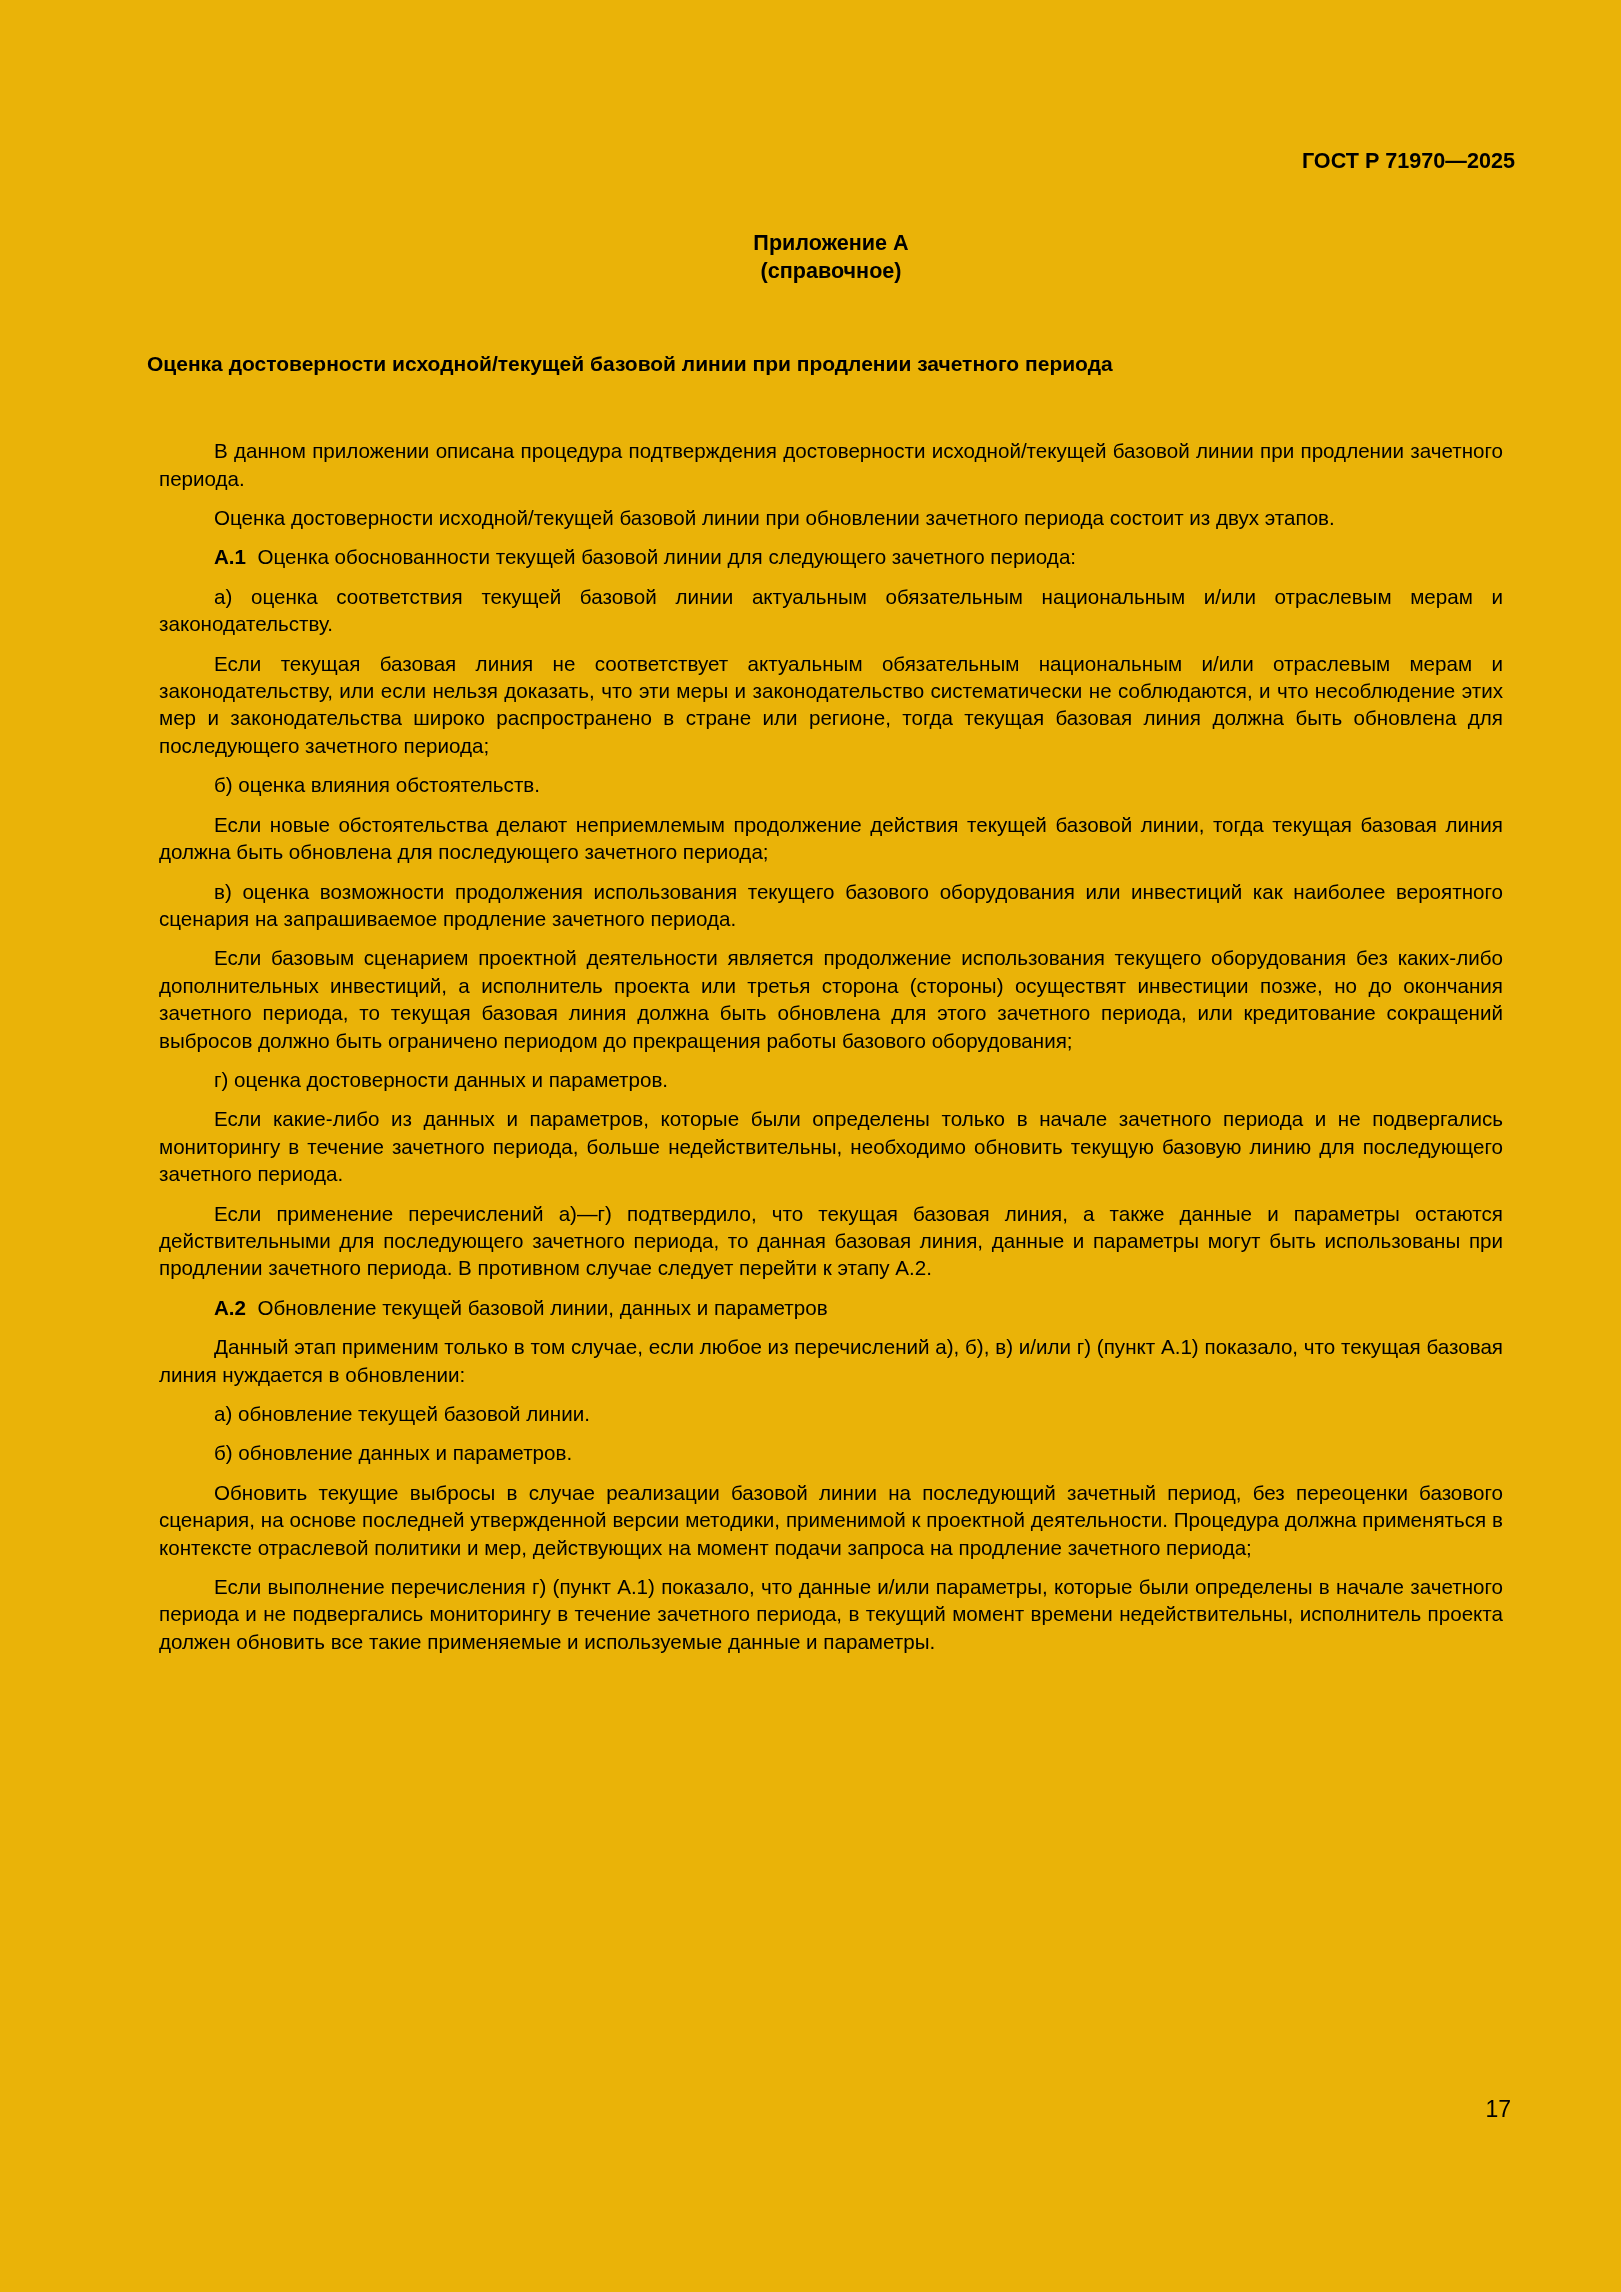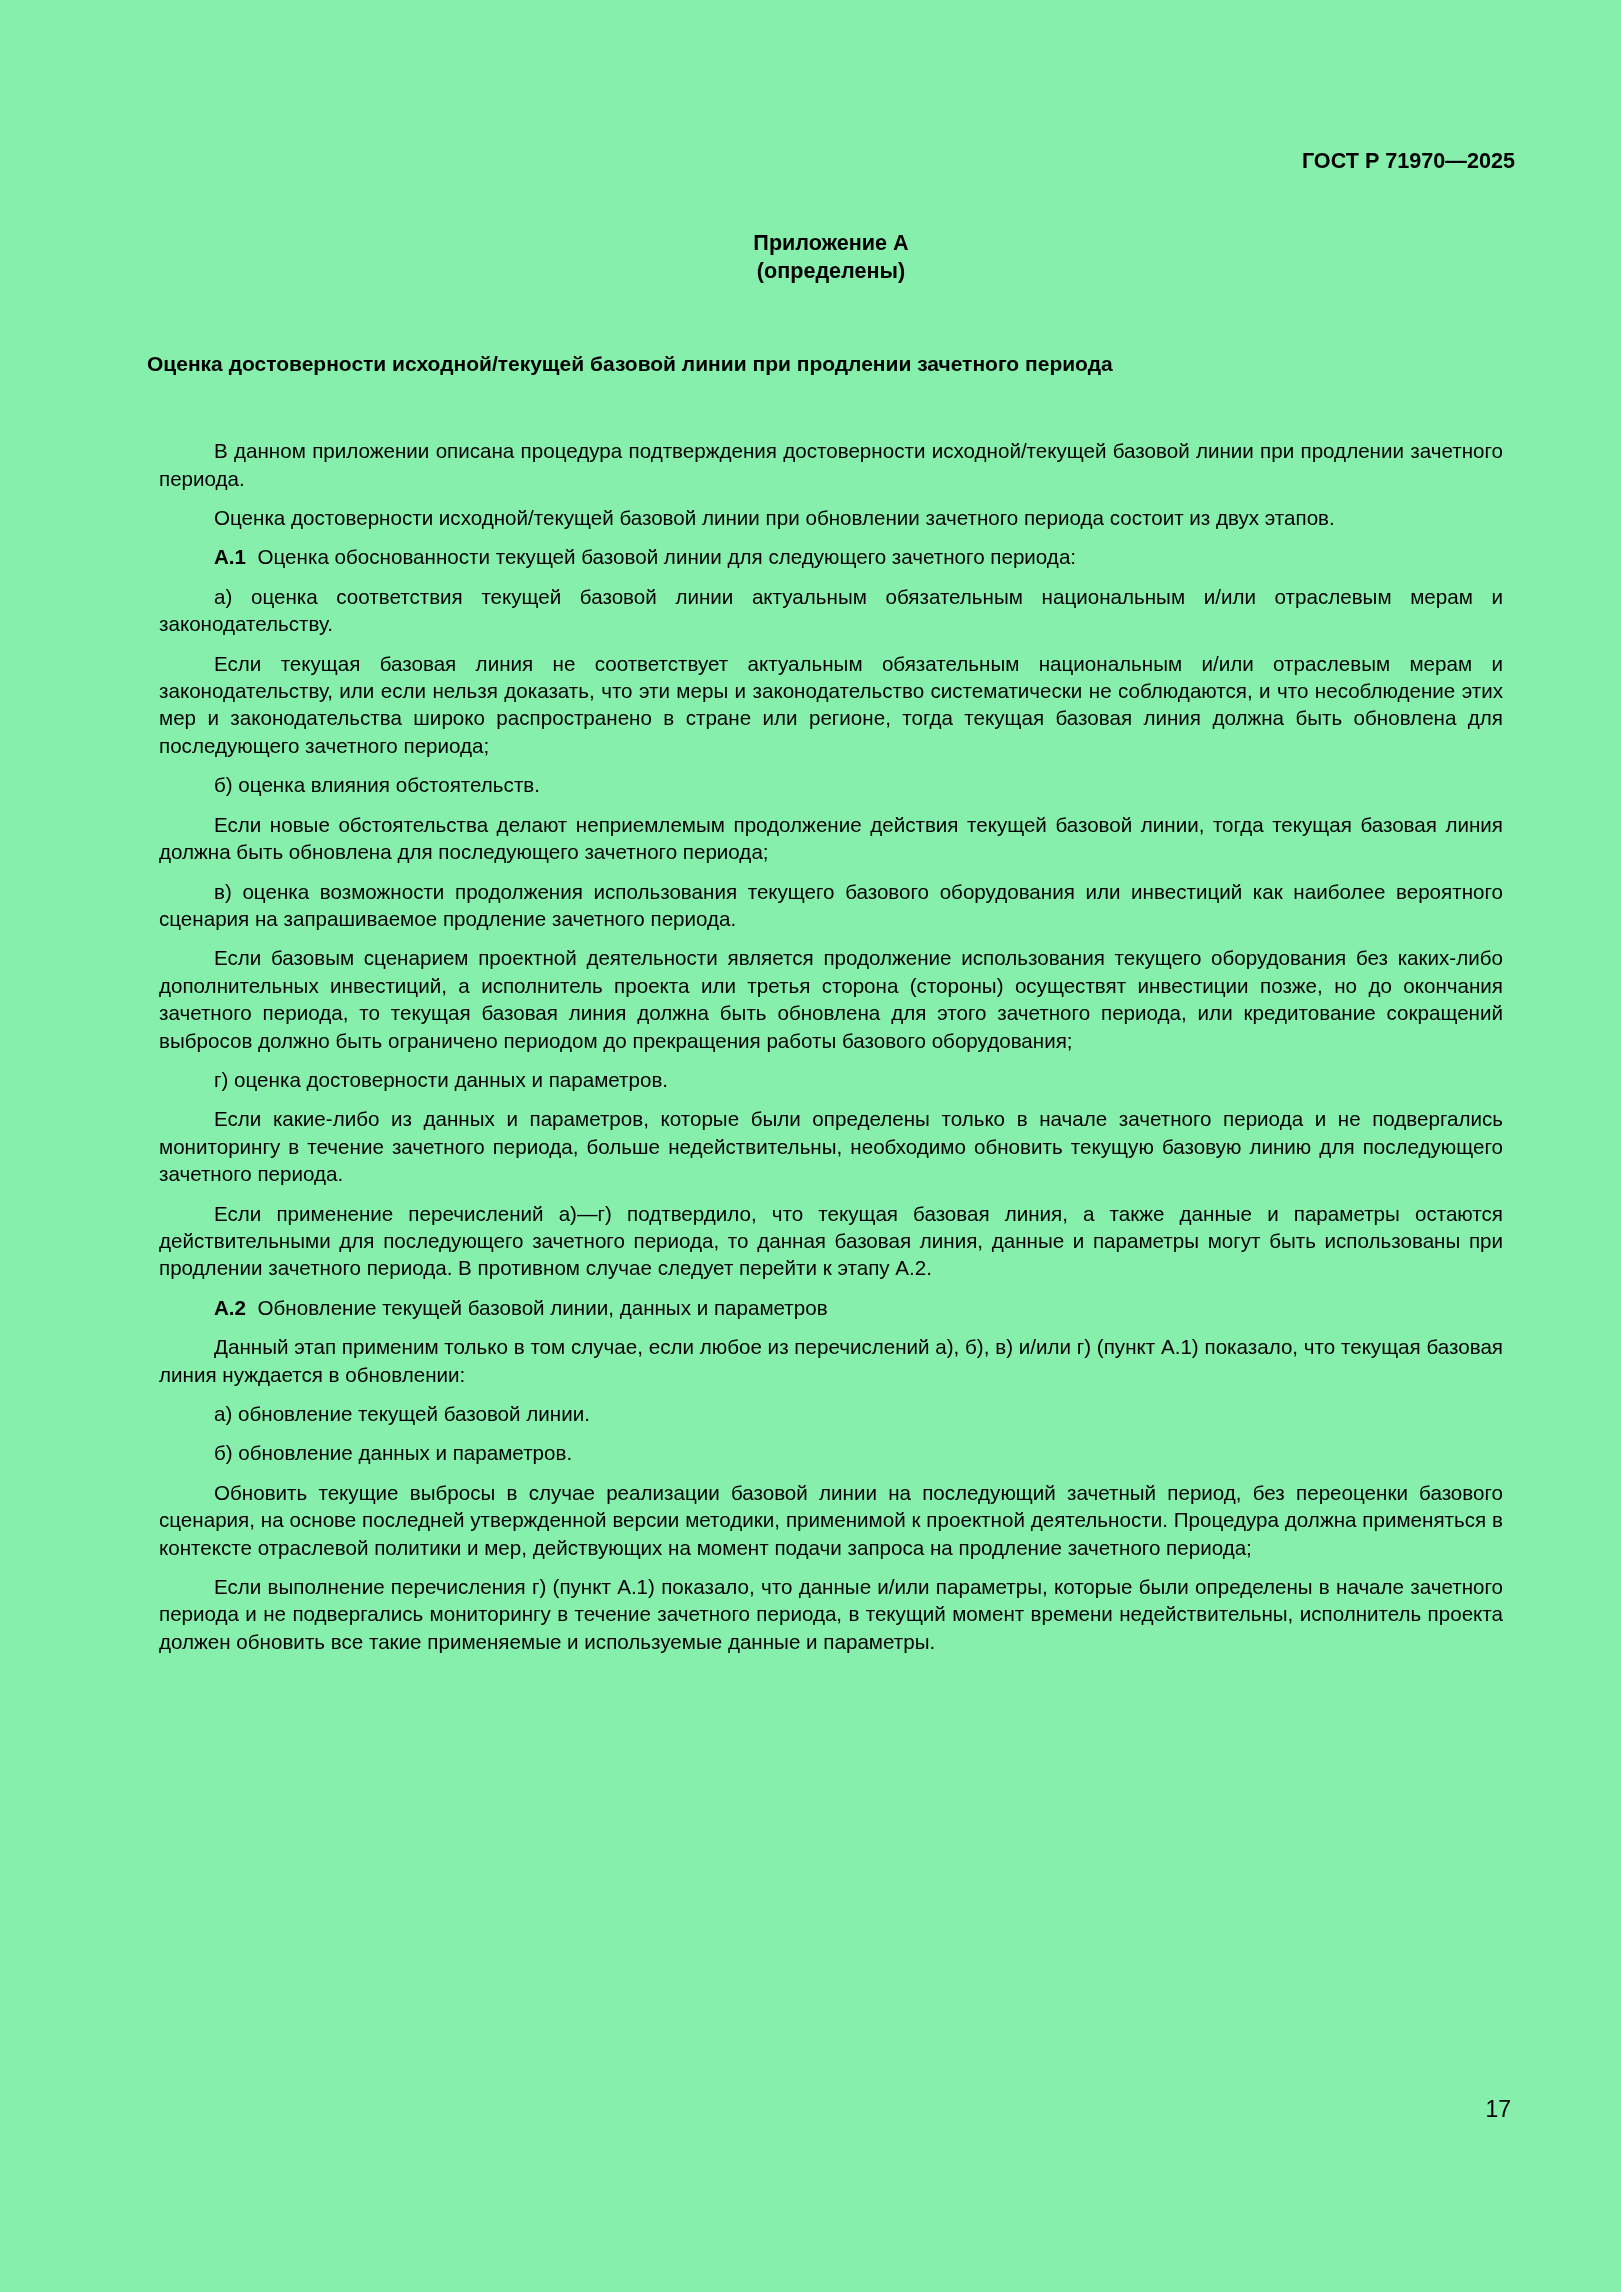--- a/index.html
+++ b/index.html
@@ -5,21 +5,21 @@
   html, body {
     margin: 0;
     padding: 0;
     background: #ffffff;
   }
   .page {
     position: relative;
     width: 1621px;
     height: 2293px;
     margin: 0 auto;
-    background: #86efac;
+    background: #eab308;
     color: #000000;
     font-family: "Liberation Sans", sans-serif;
     box-sizing: border-box;
     padding: 147px 106px 0 147px;
     overflow: hidden;
   }
   .doc-header {
     text-align: right;
     font-weight: bold;
     font-size: 21.6px;
@@ -70,21 +70,21 @@
 <body>
 
 <div class="page">
 
   <div class="doc-header">
     <span>ГОСТ Р 71970—2025</span>
   </div>
 
   <div class="appendix-label">Приложение А</div>
 
-  <div class="appendix-note">(определены)</div>
+  <div class="appendix-note">(справочное)</div>
 
   <h1 class="doc-title">Оценка достоверности исходной/текущей базовой линии при продлении зачетного периода</h1>
 
   <div class="doc-body">
       <p class="para">В данном приложении описана процедура подтверждения достоверности исходной/текущей базовой линии при продлении зачетного периода.</p>
       <p class="para">Оценка достоверности исходной/текущей базовой линии при обновлении зачетного периода состоит из двух этапов.</p>
       <p class="para"><b>А.1</b>&nbsp;&nbsp;Оценка обоснованности текущей базовой линии для следующего зачетного периода:</p>
       <p class="para">а) оценка соответствия текущей базовой линии актуальным обязательным национальным и/или отраслевым мерам и законодательству.</p>
       <p class="para">Если текущая базовая линия не соответствует актуальным обязательным национальным и/или отраслевым мерам и законодательству, или если нельзя доказать, что эти меры и законодательство систематически не соблюдаются, и что несоблюдение этих мер и законодательства широко распространено в стране или регионе, тогда текущая базовая линия должна быть обновлена для последующего зачетного периода;</p>
       <p class="para">б) оценка влияния обстоятельств.</p>

